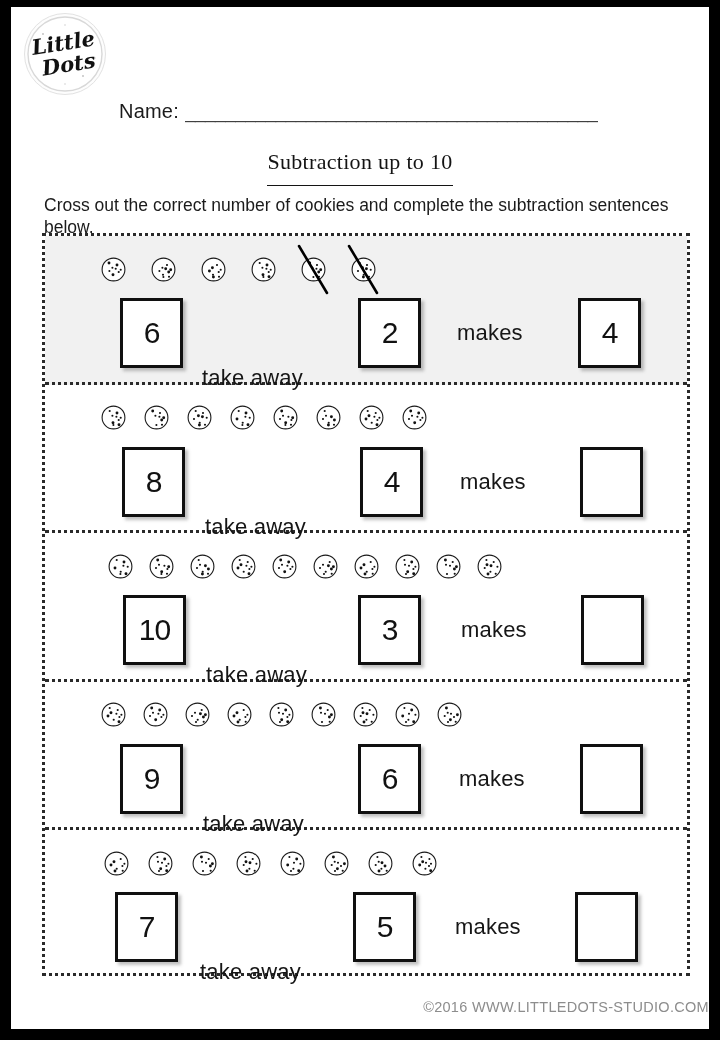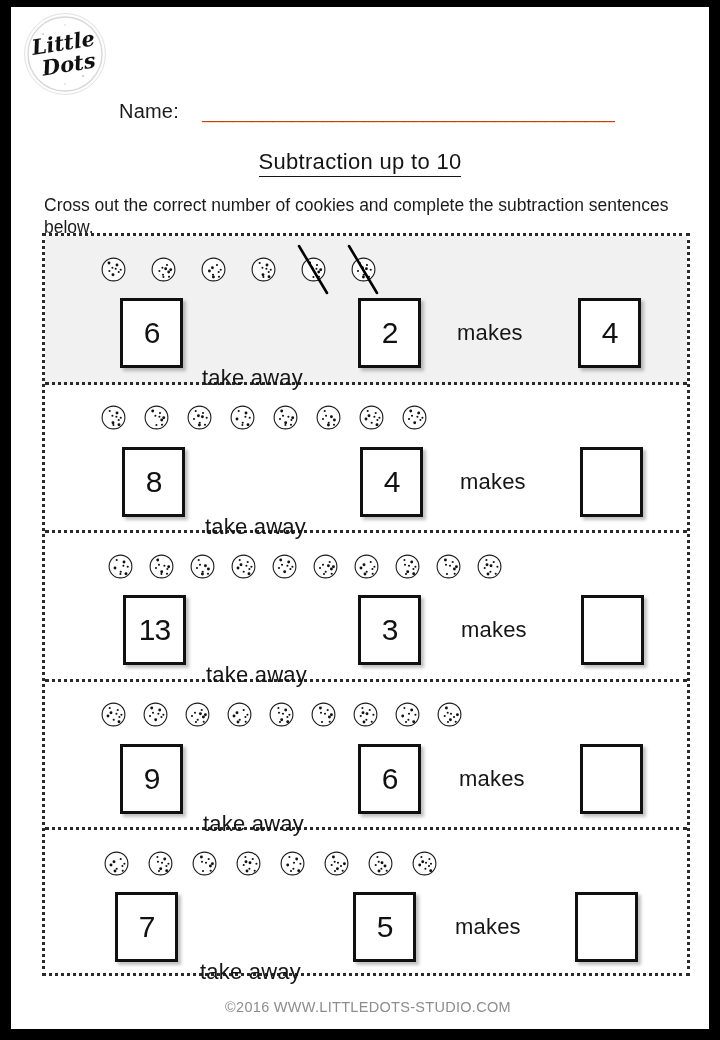--- a/index.html
+++ b/index.html
@@ -53,40 +53,41 @@
     align-items: baseline;
     white-space: nowrap;
   }
   .name-label {
     font-size: 20px;
     color: #1b1b1b;
     letter-spacing: .2px;
   }
   .name-line {
     font-size: 19px;
-    color: #c2410c;
-    margin-left: 23px;
+    color: #404040;
+    margin-left: 6px;
     letter-spacing: -0.5px;
     overflow: hidden;
     max-width: 470px;
   }
 
   
   .title {
     position: absolute;
     left: 0; right: 0;
     top: 142px;
     text-align: center;
     font-size: 22px;
     color: #141414;
     letter-spacing: .3px;
   }
   .title span {
     border-bottom: 1.6px solid #141414;
-    padding-bottom: 2px;
+    padding-bottom: 11px;
+    font-family: Liberation Serif, serif;
   }
 
   
   .instructions {
     position: absolute;
     left: 33px;
     top: 180px;
     width: 650px;
     font-size: 17.5px;
     line-height: 1.28;
@@ -207,21 +208,21 @@
   .row.r5 .word.w1 { left: 155px; }
   .row.r5 .box.b2 { left: 308px; }
   .row.r5 .word.w2 { left: 410px; }
   .row.r5 .box.b3 { left: 530px; }
 
   
   .footer {
     position: absolute;
     left: 16px; right: 0;
     top: 992px;
-    text-align: center;
+    text-align: right;
     font-size: 14.5px;
     color: #8d8d8d;
     letter-spacing: .3px;
   }
 </style>
 </head>
 <body>
 
 <div class="page">
   <div class="sheet">
@@ -605,21 +606,21 @@
                 <circle cx="12" cy="21" r="1.45" fill="#111111"></circle>
                 <circle cx="19.7" cy="20.8" r="1.05" fill="#111111"></circle>
                 <circle cx="10.4" cy="7" r="1.05" fill="#111111"></circle>
                 <circle cx="15" cy="12.8" r="1.45" fill="#111111"></circle>
                 <circle cx="8.7" cy="15" r="1.05" fill="#111111"></circle>
                 <circle cx="14.4" cy="18.8" r="1.05" fill="#111111"></circle>
               </svg>
             </div>
           </div>
           <div class="sentence">
-            <div class="box b1">13</div>
+            <div class="box b1">10</div>
             <div class="word w1">take away</div>
             <div class="box b2">3</div>
             <div class="word w2">makes</div>
             <div class="box b3"></div>
           </div>
         </div>
         <div class="row r4">
           <div class="cookies">
             <div class="cookie-wrap">
               <svg width="27" height="27" viewBox="0 0 27 27">

